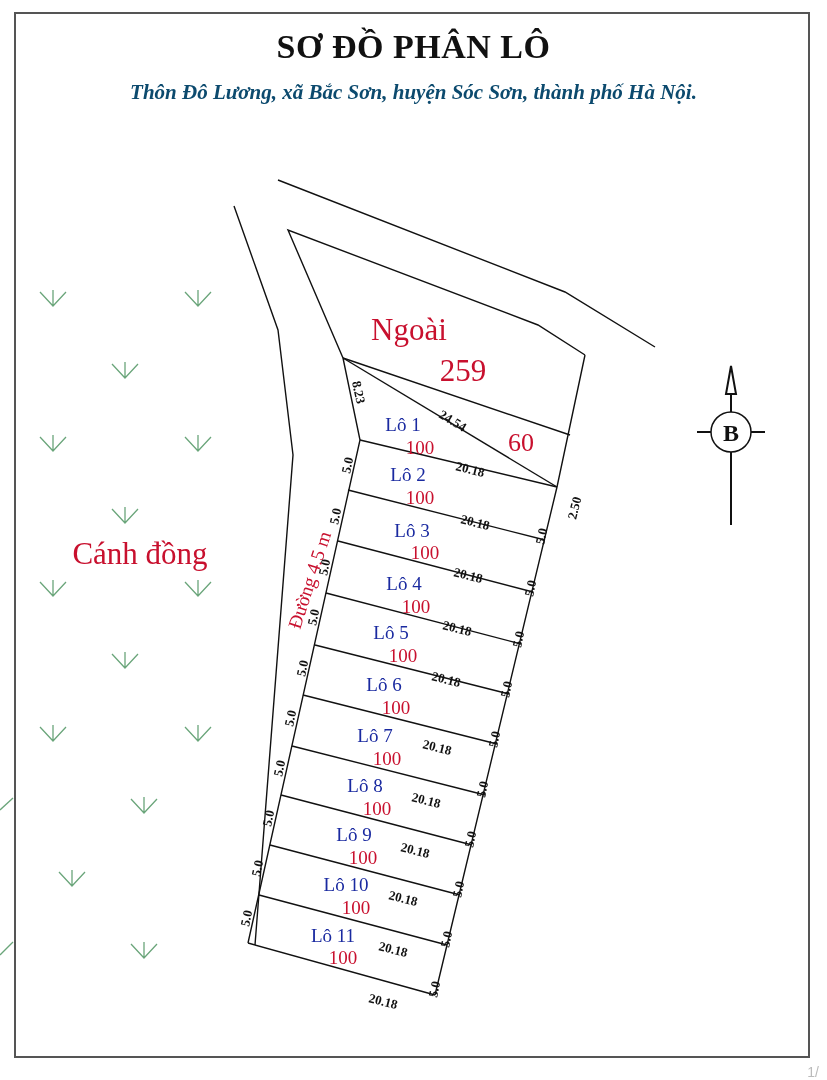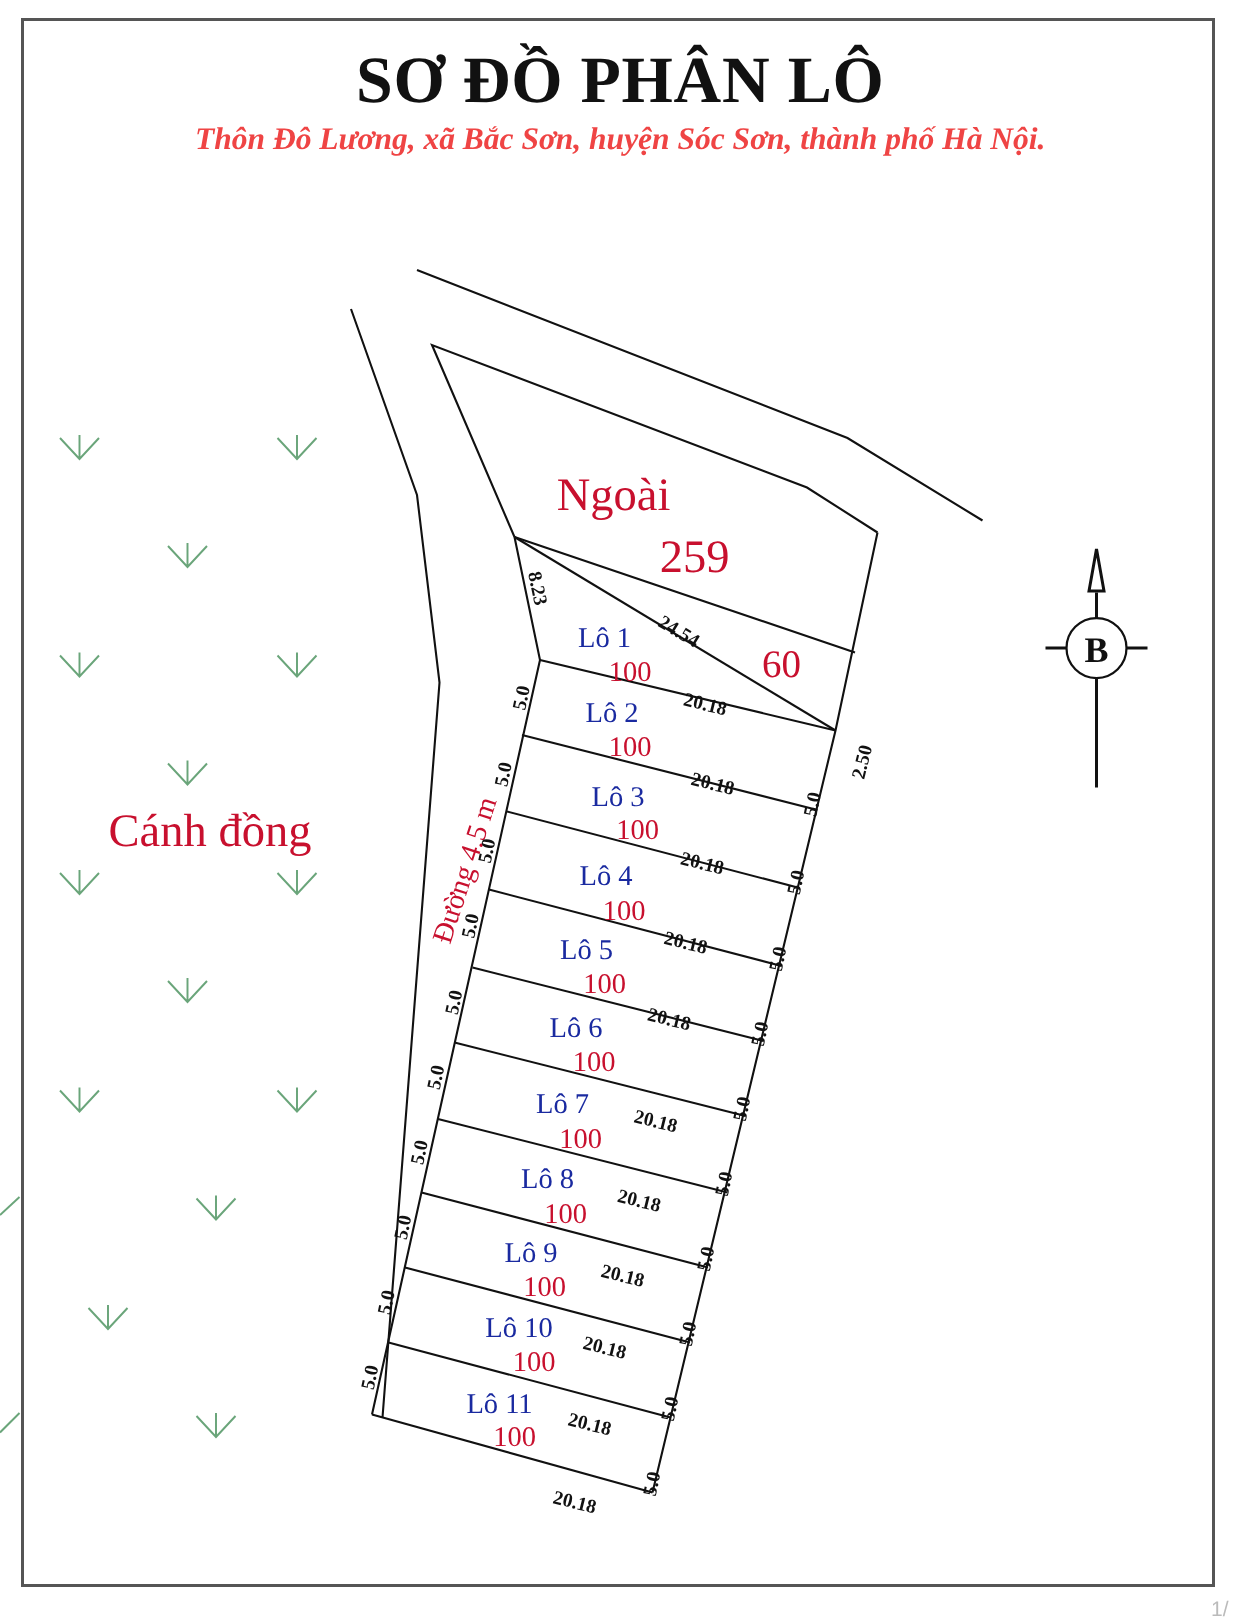--- a/index.html
+++ b/index.html
@@ -1,19 +1,19 @@
 <!DOCTYPE html>
 <html><head>
 <meta charset="utf-8">
 <style>
   html, body { margin:0; padding:0; background:#ffffff; }
   body { width:827px; height:1080px; position:relative; overflow:hidden; font-family:"Liberation Serif", serif; }
   .frame { position:absolute; left:14px; top:12px; width:796px; height:1046px; border:2px solid #555; box-sizing:border-box; }
-  .title { position:absolute; left:0; width:827px; top:28px; text-align:center; font-weight:bold; font-size:44px; color:#111; letter-spacing:0.5px; }
-  .subtitle { position:absolute; left:0; width:827px; top:80px; text-align:center; font-weight:bold; font-style:italic; font-size:21px; color:#ef4444; }
+  .title { position:absolute; left:0; width:827px; top:28px; text-align:center; font-weight:bold; font-size:34px; color:#111; letter-spacing:0.5px; }
+  .subtitle { position:absolute; left:0; width:827px; top:80px; text-align:center; font-weight:bold; font-style:italic; font-size:21px; color:#0c4a6e; }
   svg.map { position:absolute; left:0; top:0; }
   .lbl-red { fill:#c8102e; font-family:"Liberation Serif", serif; }
   .lbl-blue { fill:#1a2aa0; font-family:"Liberation Serif", serif; }
   .dim { fill:#111; font-family:"Liberation Serif", serif; font-weight:bold; font-size:13px; }
   .grass { stroke:#6aa57a; stroke-width:1.3; fill:none; }
   .pg { position:absolute; right:8px; bottom:0px; font-size:14px; color:#bbb; font-family:"Liberation Sans", sans-serif; }
 </style>
 </head>
 <body>
 

